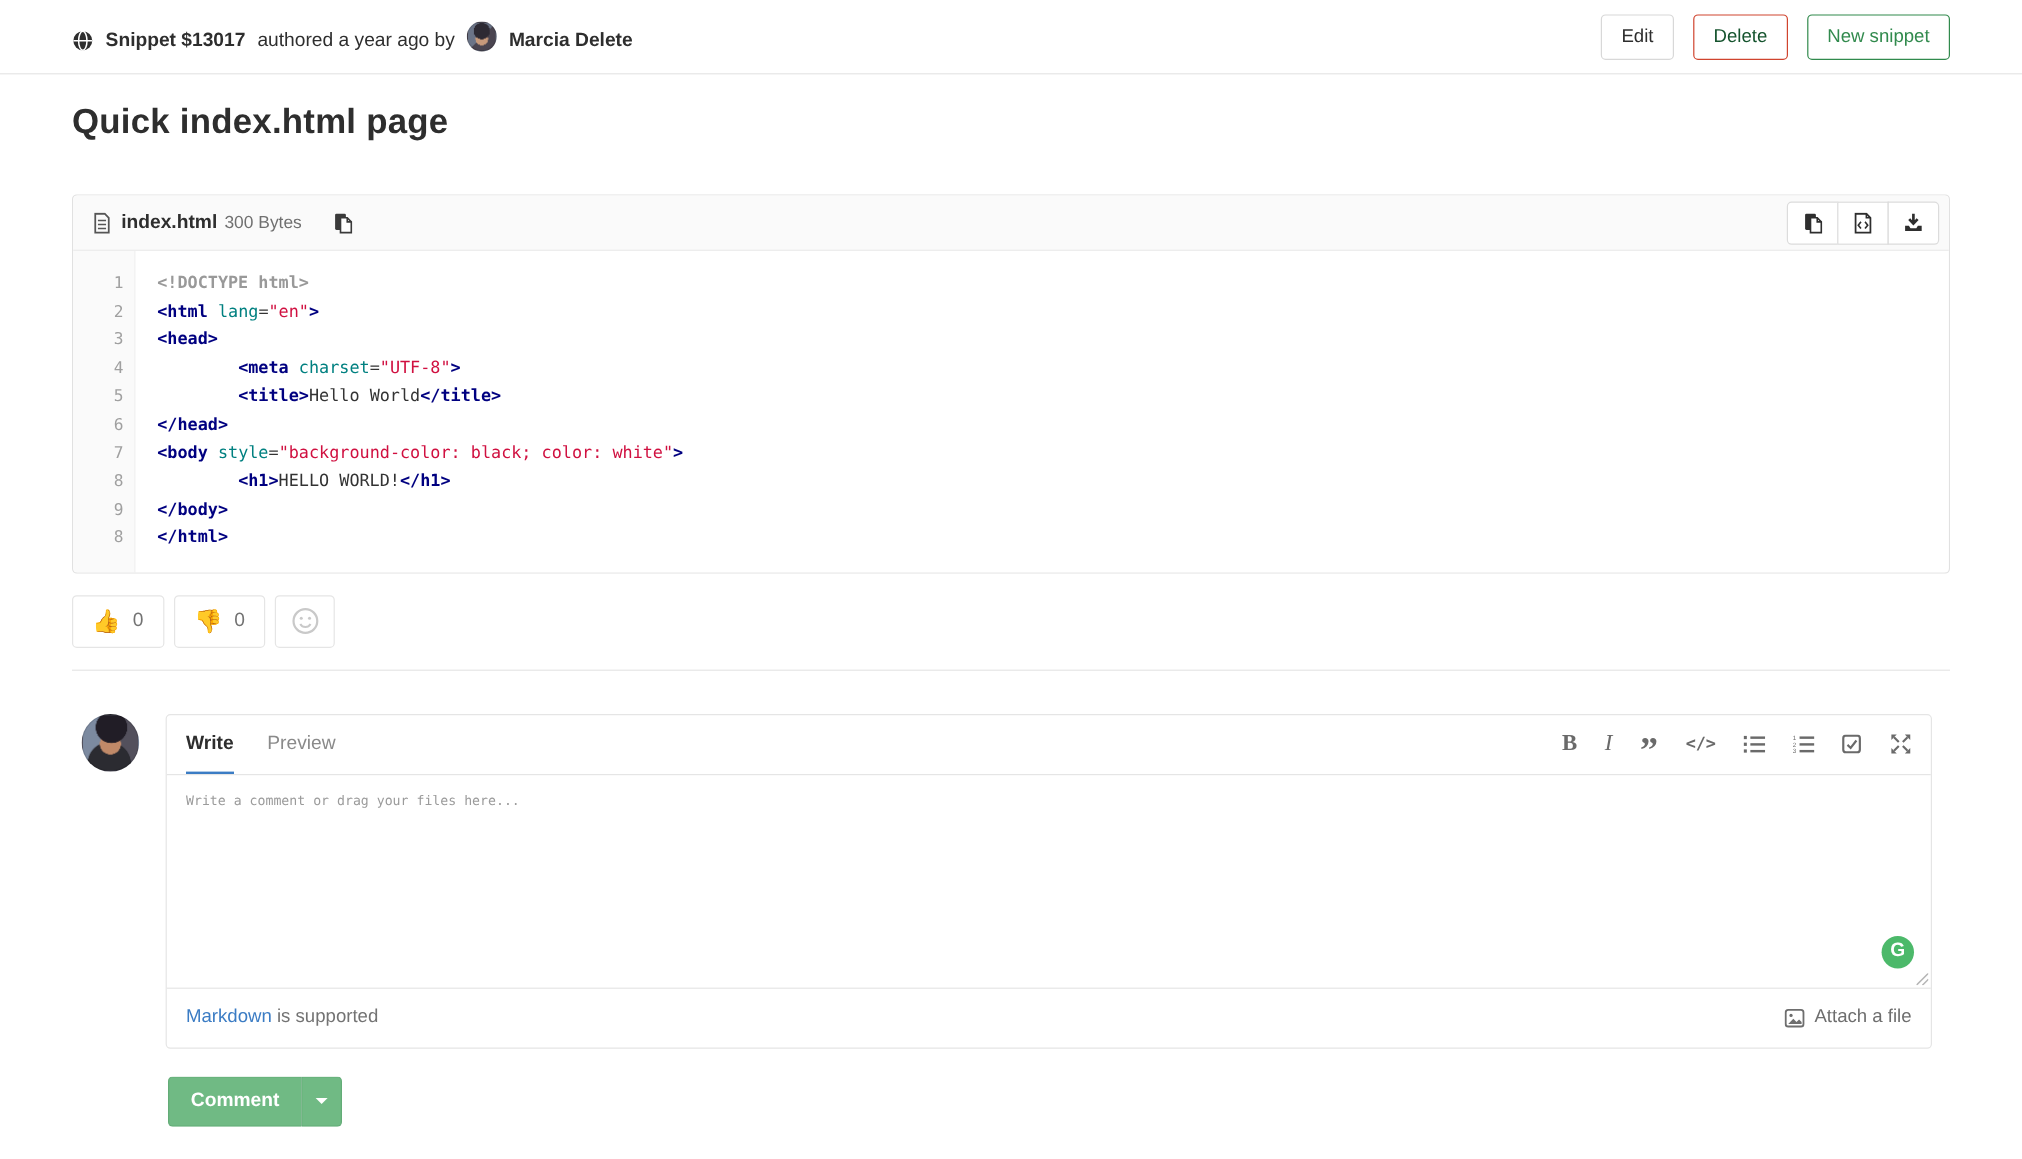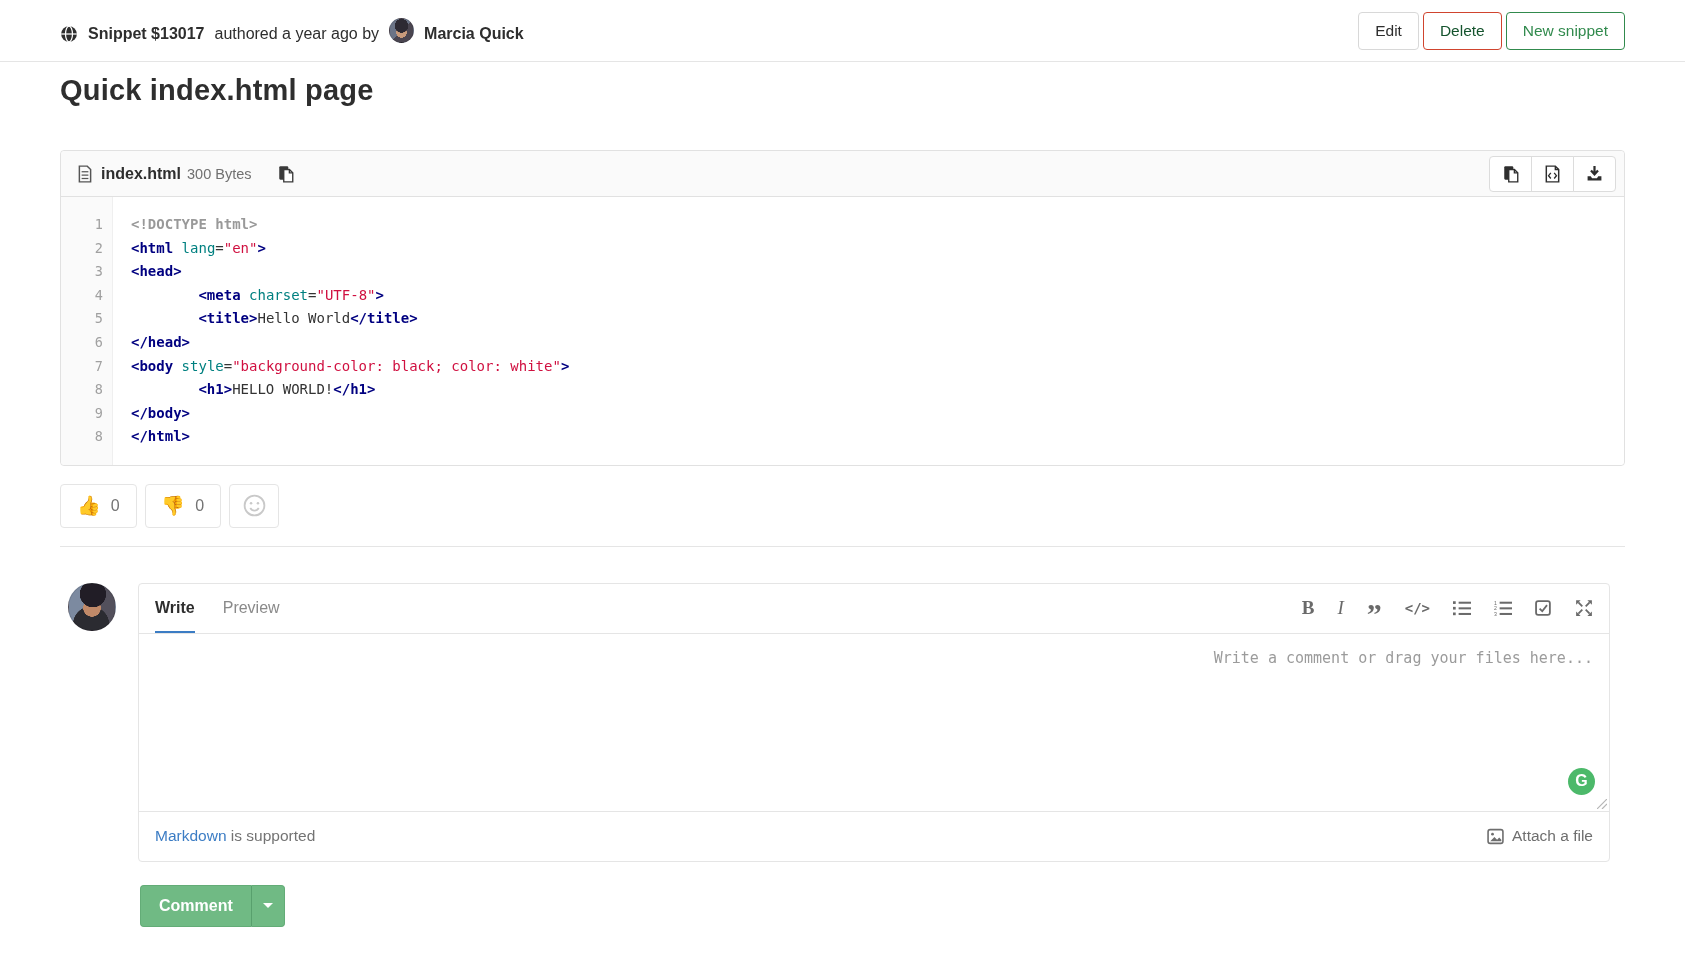--- a/index.html
+++ b/index.html
@@ -9,30 +9,30 @@
   
   .top-bar { height:62px; border-bottom:1px solid #e5e5e5; padding:0 60px;
              display:flex; align-items:center; justify-content:space-between; }
   .tb-left { display:flex; align-items:flex-end; gap:10px; font-size:16px; }
   .tb-left .bold { font-weight:bold; }
   .avatar-sm { width:25px; height:25px; border-radius:50%; border:1px solid rgba(0,0,0,.12);
     background:
       radial-gradient(circle at 50% 30%, #2d2a33 0 34%, transparent 35%),
       radial-gradient(circle at 50% 58%, #c79a7b 0 30%, transparent 31%),
       linear-gradient(135deg,#6b7487 0 50%, #4a4550 50%); }
-  .tb-right { display:flex; gap:4px; }
+  .tb-right { display:flex; gap:16px; }
   .btn { display:inline-flex; align-items:center; justify-content:center; height:38px;
          padding:0 16px; border-radius:4px; background:#fff; font-size:15.5px;
          border:1px solid #d8d8d8; color:#2e2e2e; cursor:pointer; }
   .btn-danger  { color:#14532d; border-color:#d0442e; }
   .btn-success-outline { color:#318a4d; border-color:#318a4d; }
 
   
   .page { padding:0 60px; }
-  h1.snippet-title { margin-top:12px; font-size:29px; font-weight:bold; letter-spacing:.2px; }
+  h1.snippet-title { margin-top:24px; font-size:29px; font-weight:bold; letter-spacing:.2px; }
   .edited { color:#a7a7a7; font-size:14.5px; margin-top:5px; }
 
   
   .file-holder { margin-top:43px; border:1px solid #e1e1e1; border-radius:4px; }
   .file-title { background:#fafafa; height:46px; display:flex; align-items:center;
                 padding:0 8px 0 16px; border-bottom:1px solid #e1e1e1;
                 border-radius:4px 4px 0 0;text-align:center; }
   .file-title .fname { font-weight:bold; font-size:16px; margin:0 6px 0 8px; }
   .file-title .fsize { color:#707070; font-size:14.5px; }
   .copy-path-btn { background:none; border:none; margin-left:26px; cursor:pointer; display:flex; }
@@ -83,21 +83,21 @@
   .tb-icon { background:none; border:none; color:#6a6a6a; cursor:pointer; display:flex;
              align-items:center; justify-content:center; height:24px; }
   .tb-icon.txt-b { font-family:"Liberation Serif",serif; font-weight:bold; font-size:19px; }
   .tb-icon.txt-i { font-family:"Liberation Serif",serif; font-style:italic; font-size:19px; }
   .tb-icon.txt-q { font-family:"Liberation Serif",serif; font-weight:bold; font-size:30px; line-height:10px; padding-top:12px; }
   .tb-icon.txt-c { font-family:"DejaVu Sans Mono","Liberation Mono",monospace; font-size:14px; font-weight:bold; }
 
   .md-write { position:relative; }
   .md-write textarea { display:block; width:100%; height:177px; border:none; outline:none;
       resize:none; padding:15px 16px; font-family:"DejaVu Sans Mono","Liberation Mono",monospace;
-      font-size:15px; color:#333; background:transparent;text-align:right; }
+      font-size:11px; color:#333; background:transparent; }
   .md-write textarea::placeholder { color:#9b9b9b; }
   .grammarly { position:absolute; right:14px; bottom:16px; width:27px; height:27px;
       border-radius:50%; background:#4cb96a; color:#fff; display:flex; align-items:center;
       justify-content:center; font-weight:bold; font-size:16px; cursor:pointer; }
   .resize-grip { position:absolute; right:2px; bottom:2px; cursor:nwse-resize; }
 
   .md-footer { display:flex; align-items:center; height:50px; padding:0 16px;
                border-top:1px solid #e5e5e5; font-size:15.5px; color:#737373; }
   .md-footer a { color:#3b7cc4; text-decoration:none; cursor:pointer; }
   .attach { margin-left:auto; display:flex; align-items:center; gap:8px; color:#6e6e6e; cursor:pointer; }
@@ -122,21 +122,21 @@
       <svg width="18" height="18" viewBox="0 0 16 16">
         <circle cx="8" cy="8" r="7" fill="#2e2e2e"></circle>
         <ellipse cx="8" cy="8" rx="3.1" ry="7" fill="none" stroke="#fff" stroke-width="1.1"></ellipse>
         <line x1="1" y1="8" x2="15" y2="8" stroke="#fff" stroke-width="1.1"></line>
         <path d="M2.5 4.2 A 9 9 0 0 0 13.5 4.2" fill="none" stroke="#fff" stroke-width="0"></path>
       </svg>
     </span>
     <span class="bold">Snippet $13017</span>
     <span>authored a year ago by</span>
     <span class="avatar-sm"></span>
-    <span class="bold">Marcia Quick</span>
+    <span class="bold">Marcia Delete</span>
   </div>
   <div class="tb-right">
     <button class="btn">Edit</button>
     <button class="btn btn-danger">Delete</button>
     <button class="btn btn-success-outline">New snippet</button>
   </div>
 </div>
 
 <div class="page">
 

